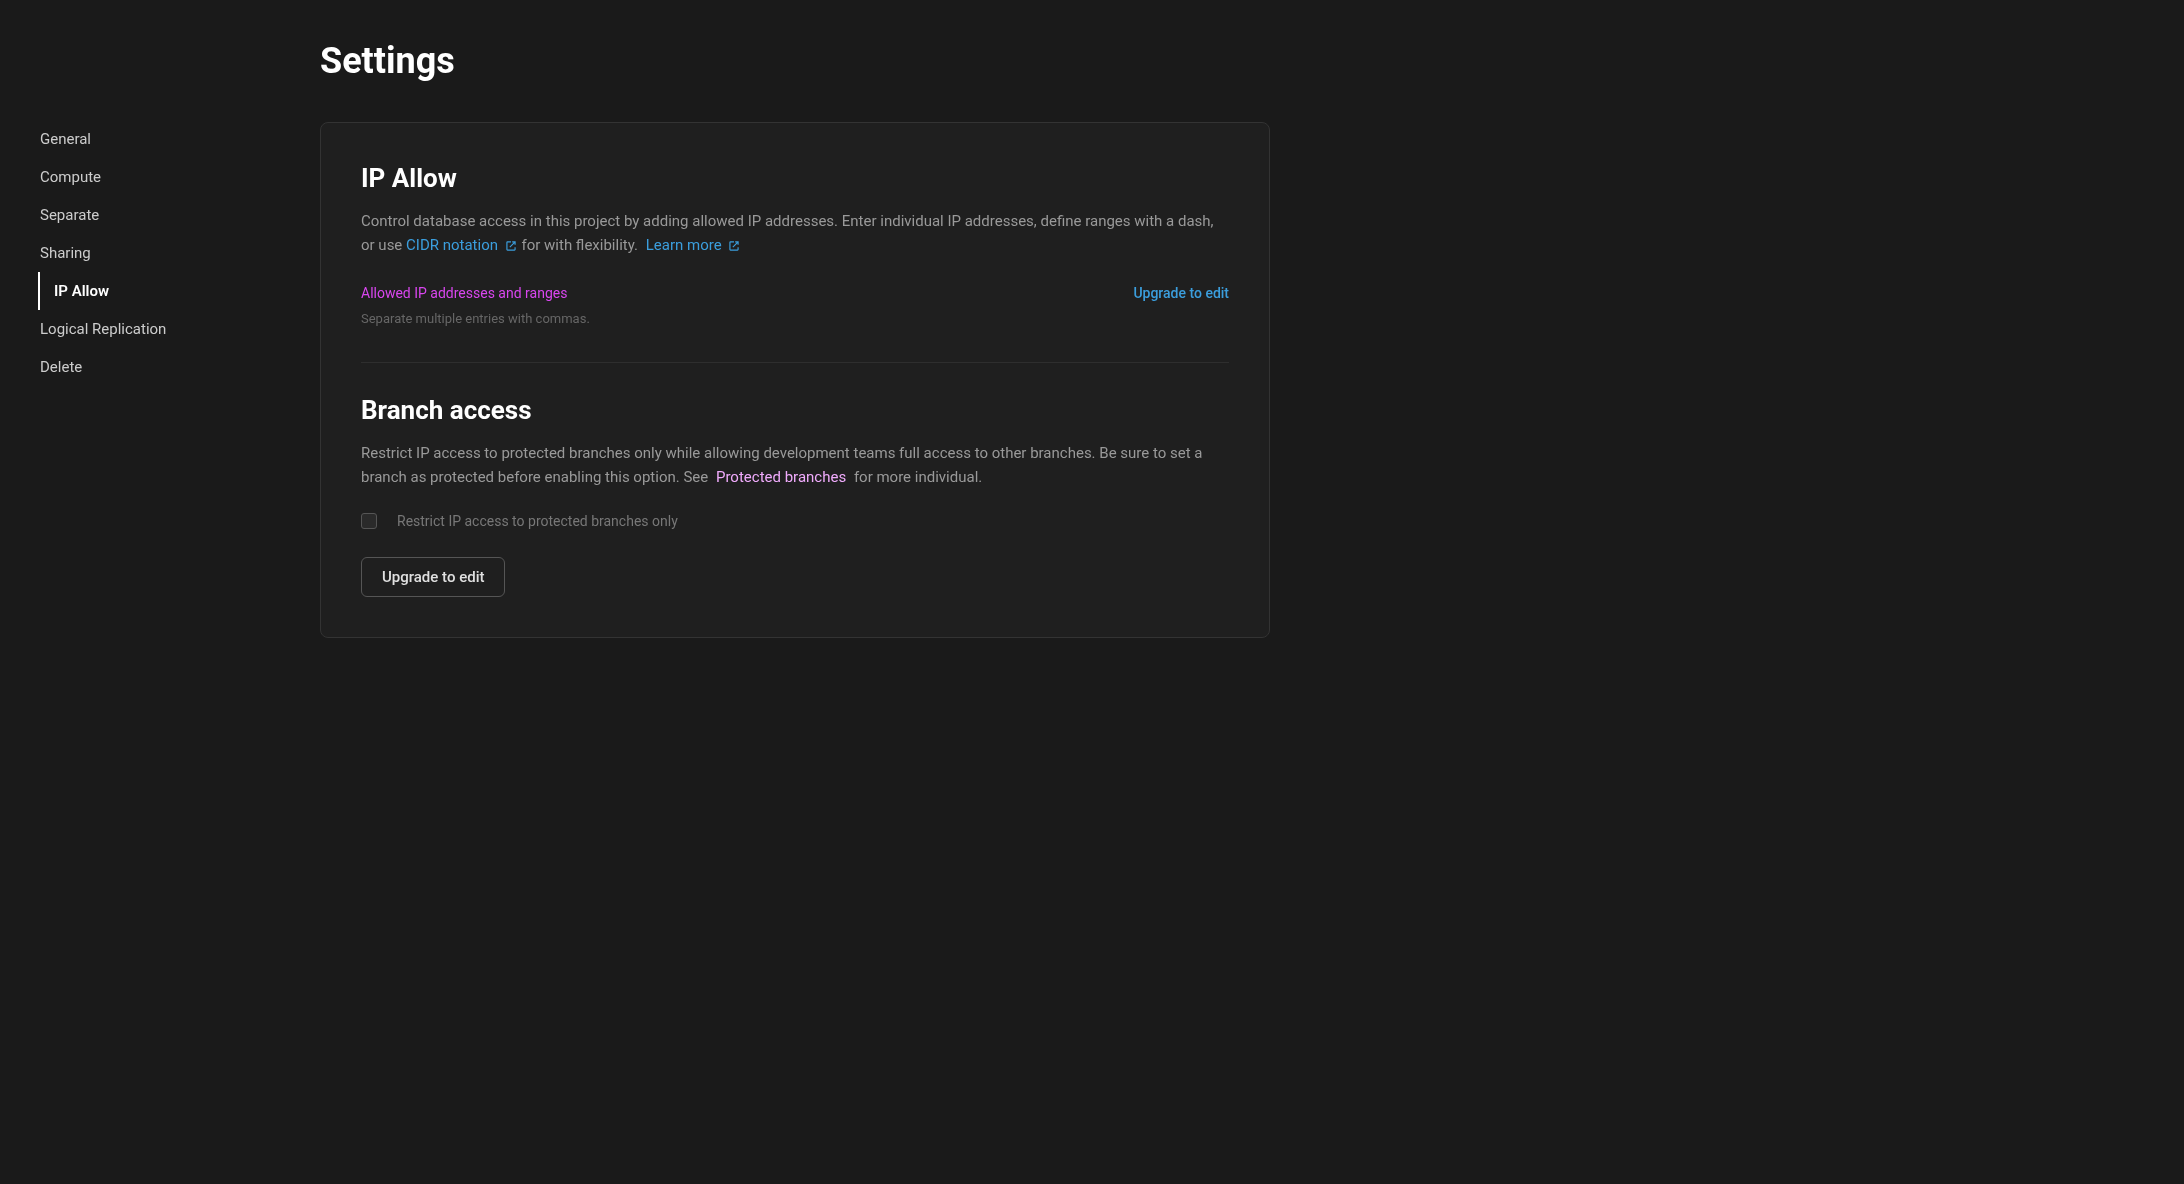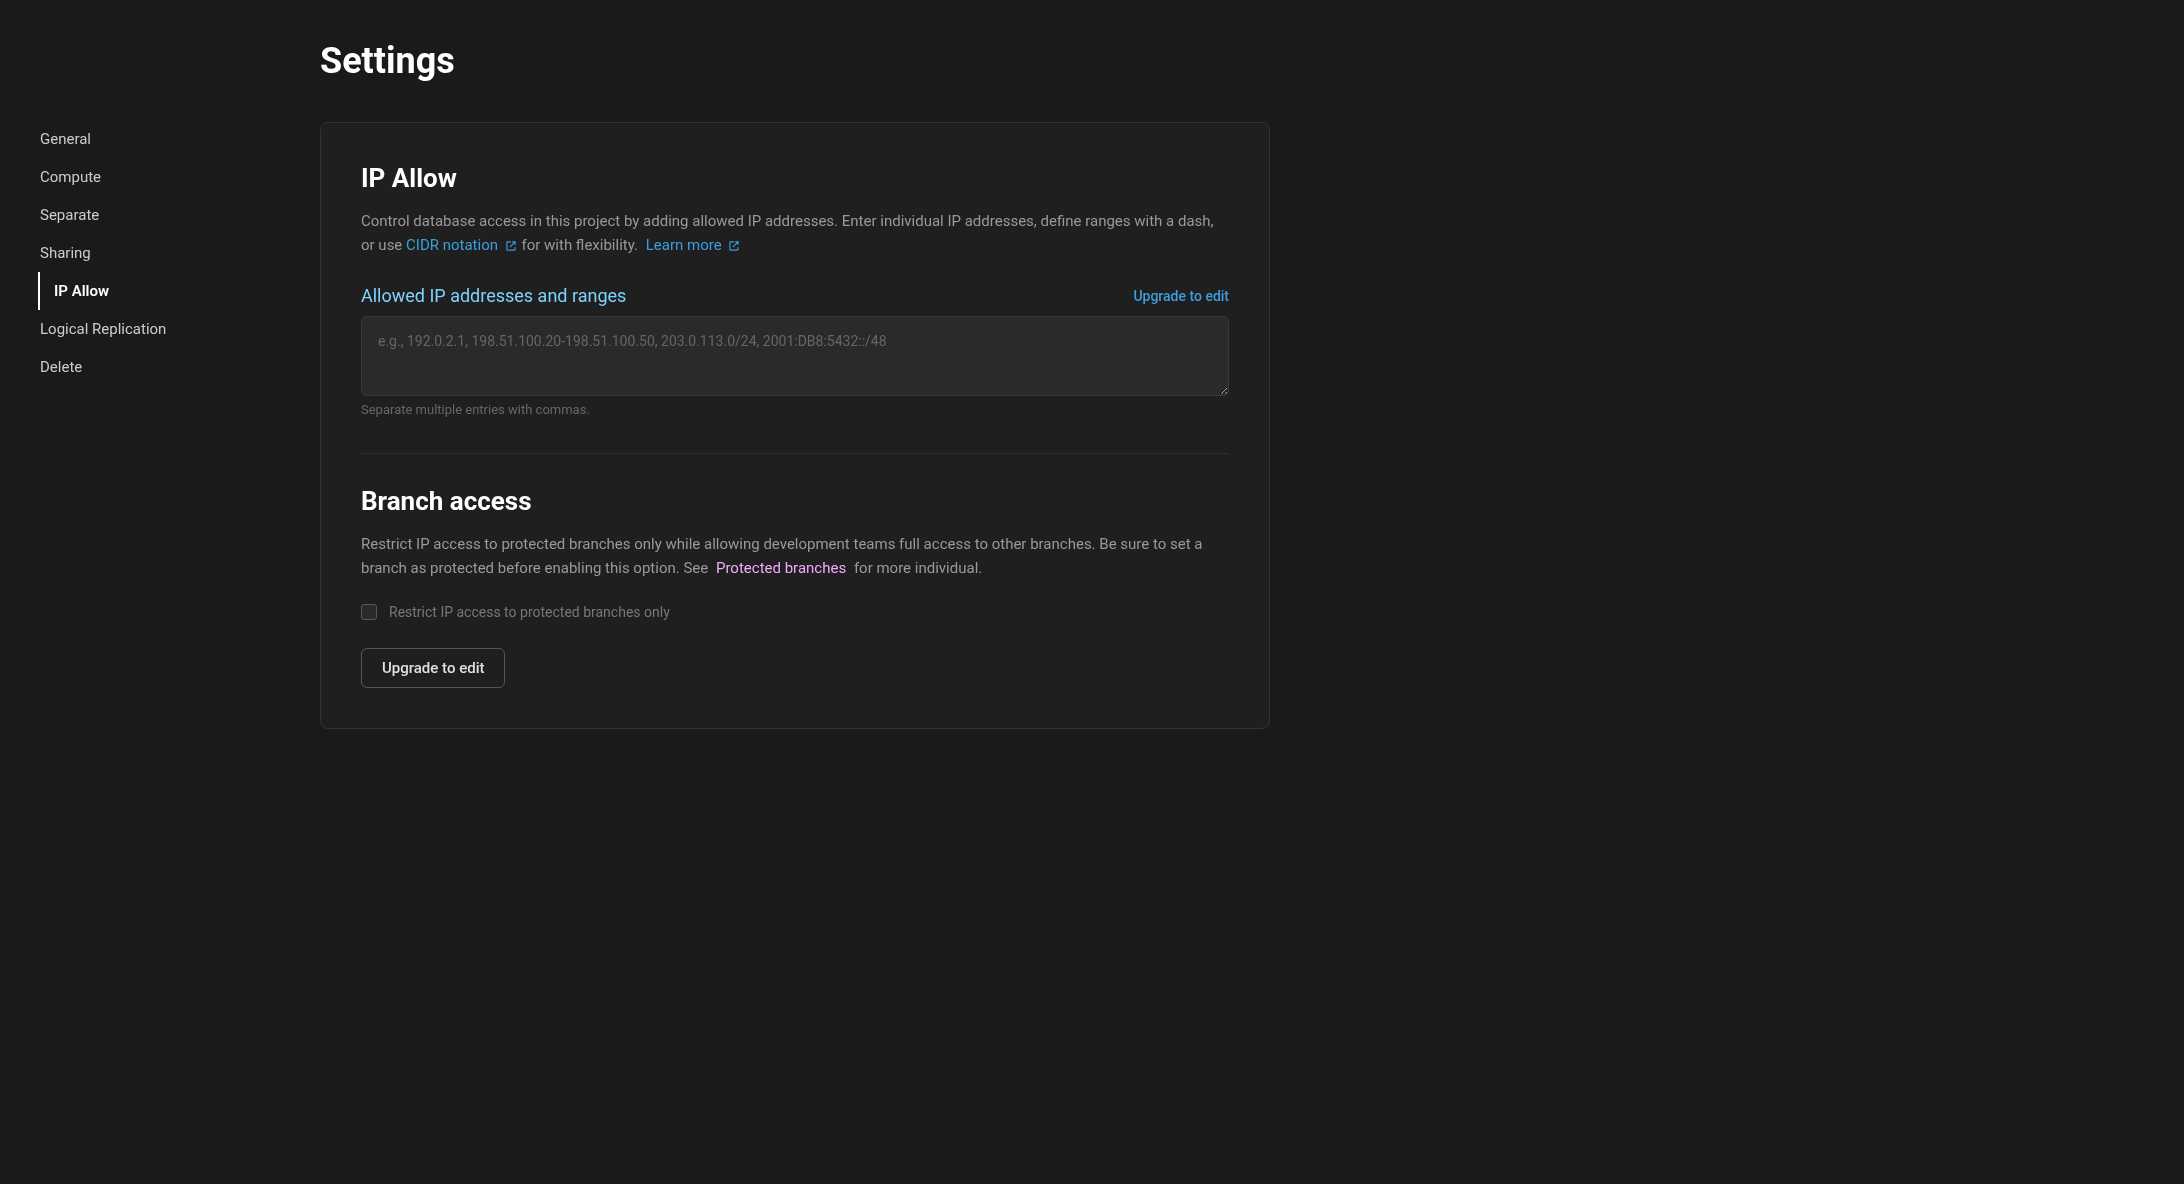--- a/index.html
+++ b/index.html
@@ -89,22 +89,22 @@
     }
 
     .field-header {
       display: flex;
       justify-content: space-between;
       align-items: center;
       margin-bottom: 10px;
     }
 
     .field-label {
-      color: #7dd3fc;
-      font-size: 18px;
+      color: #d946ef;
+      font-size: 14px;
     }
 
     .upgrade-link {
       color: #3b9edd;
       font-size: 14px;
       text-decoration: none;
       font-weight: 500;
       cursor: pointer;
     }
 
@@ -146,21 +146,21 @@
     }
 
     .branch-description a {
       color: #f0abfc;
       text-decoration: none;
     }
 
     .checkbox-row {
       display: flex;
       align-items: center;
-      gap: 12px;
+      gap: 20px;
       margin-bottom: 28px;
     }
 
     .checkbox-input {
       width: 16px;
       height: 16px;
       background-color: #2a2a2a;
       border: 1px solid #555555;
       border-radius: 3px;
       appearance: none;
@@ -221,21 +221,20 @@
             <path d="M2 2h4v1H3v6h6V7h1v2a1 1 0 01-1 1H3a1 1 0 01-1-1V3a1 1 0 011-1zm5 0h3v3h-1V3.707L5.354 7.354l-.708-.708L8.293 3H7V2z" fill="#3b9edd"></path>
           </svg>
         </a>
       </p>
 
       <div class="field-header">
         <span class="field-label">Allowed IP addresses and ranges</span>
         <a href="#" class="upgrade-link">Upgrade to edit</a>
       </div>
 
-      <textarea class="ip-input-area" disabled="" placeholder="e.g., 192.0.2.1, 198.51.100.20-198.51.100.50, 203.0.113.0/24, 2001:DB8:5432::/48" style=""></textarea>
 
       <p class="field-hint">Separate multiple entries with commas.</p>
     </section>
 
     <hr class="divider">
 
     <section>
       <h2 class="section-title">Branch access</h2>
       <p class="branch-description">
         <span>Restrict IP access to protected branches only while allowing development teams full access to other branches. Be sure to set a branch as protected before enabling this option. See</span>

